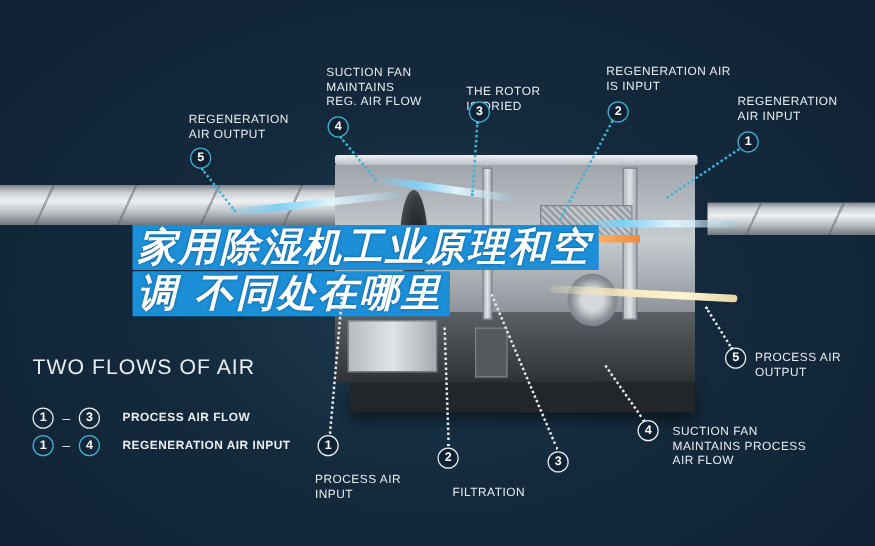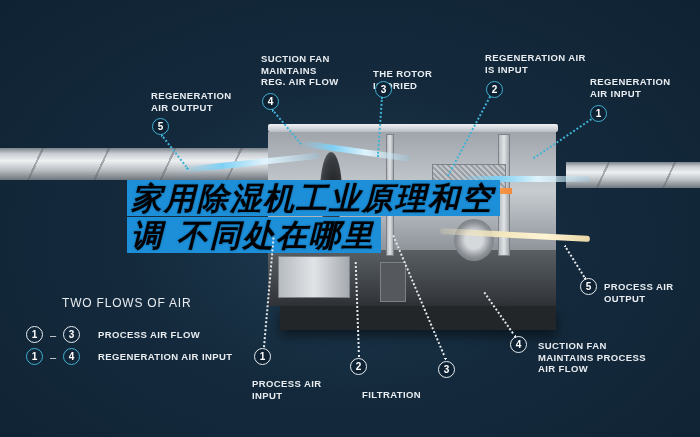--- a/index.html
+++ b/index.html
@@ -1,20 +1,20 @@
 <!DOCTYPE html>
 <html><head>
 <meta charset="utf-8">
 <style>
   html,body{margin:0;padding:0;}
   body{width:700px;height:437px;overflow:hidden;font-family:"Liberation Sans",sans-serif;}
   .canvas{position:relative;width:700px;height:437px;background:radial-gradient(ellipse at 50% 55%,#1f3b52 0%,#142a3c 45%,#0f2233 100%);overflow:hidden;}
   .heading{position:absolute;left:23px;top:28px;color:#f2f4f6;font-size:25px;letter-spacing:1.5px;font-weight:normal;}
   .heading b{font-weight:bold;}
-  .lbl{position:absolute;color:#e9edf1;font-size:9.5px;font-weight:bold;line-height:11.5px;letter-spacing:.4px;white-space:pre-line;}
+  .lbl{position:absolute;color:#e9edf1;font-size:9.5px;font-weight:normal;line-height:11.5px;letter-spacing:.4px;white-space:pre-line;}
   .num{position:absolute;width:17px;height:17px;border-radius:50%;border:1.6px solid #3fb2d6;color:#fff;font-size:10px;font-weight:bold;display:flex;align-items:center;justify-content:center;box-sizing:border-box;background:#0f2233;}
   .num.w{border-color:#e8eef2;}
   
   .duct{position:absolute;background:linear-gradient(180deg,#7b828a 0%,#c9ced3 18%,#eef0f2 40%,#b8bdc2 70%,#6f767d 100%);}
   .duct::after{content:"";position:absolute;inset:0;background:repeating-linear-gradient(115deg,transparent 0 38px,rgba(90,95,100,.45) 38px 40px,transparent 40px 60px);}
   
   .machine{position:absolute;left:262px;top:124px;width:300px;height:210px;}
   .m-top{position:absolute;left:6px;top:0;width:290px;height:8px;background:linear-gradient(180deg,#f1f2f4,#b9bec4);border-radius:2px;}
   .m-back{position:absolute;left:6px;top:8px;width:288px;height:118px;background:linear-gradient(180deg,#9fa5ab,#c7ccd1 50%,#8e949a);}
   .m-floor{position:absolute;left:6px;top:126px;width:288px;height:56px;background:linear-gradient(180deg,#5a5f64,#2f3337);}
@@ -23,23 +23,23 @@
   .rotor{position:absolute;left:58px;top:28px;width:22px;height:80px;border-radius:50%;background:radial-gradient(ellipse at 60% 50%,#1b1d20 0%,#3a3d41 60%,#777c81 100%);}
   .heater{position:absolute;left:170px;top:40px;width:72px;height:26px;background:repeating-linear-gradient(45deg,#9aa0a6 0 2px,#c3c7cb 2px 4px);border:1px solid #7d8389;}
   .heater-glow{position:absolute;left:170px;top:64px;width:80px;height:6px;background:linear-gradient(90deg,#f08a3a,#ffb46a,#f08a3a);}
   .fan{position:absolute;left:192px;top:95px;width:40px;height:42px;border-radius:50%;background:radial-gradient(circle,#d6d9dc 0 30%,#8b9096 60%,#5c6166 100%);}
   .flow{position:absolute;height:6px;border-radius:6px;background:linear-gradient(90deg,rgba(120,200,240,.0),#7fd0f4 30%,#dff3fc 60%,rgba(120,200,240,.2));}
   .flow.cream{background:linear-gradient(90deg,rgba(240,228,190,.2),#f3e6bd 40%,#fff4d4 70%,#e7d6a6);}
   .leader{position:absolute;transform-origin:0 0;height:0;border-top:2px dotted #3fb2d6;}
   .leader.w{border-top-color:#e3e8ec;}
   
   .overlay{position:absolute;left:106px;top:180px;}
-  .ov-line{display:inline-block;background:#1c8fd8;color:#000000;font-family:"DejaVu Sans",sans-serif;font-weight:bold;font-style:italic;font-size:31px;line-height:36px;padding:0 6px 0 4px;letter-spacing:2px;text-shadow:0 0 2px #0b4d7e;margin-left:21px;}
+  .ov-line{display:inline-block;background:#1c8fd8;color:#ffffff;font-family:"DejaVu Sans",sans-serif;font-weight:bold;font-style:italic;font-size:31px;line-height:36px;padding:0 6px 0 4px;letter-spacing:2px;text-shadow:0 0 2px #0b4d7e;}
   .ov-line.l2{margin-top:1px;}
-  .legend-title{position:absolute;left:26px;top:296px;color:#e9edf1;font-size:12px;letter-spacing:.8px;margin-left:36px;}
+  .legend-title{position:absolute;left:26px;top:284px;color:#e9edf1;font-size:17px;letter-spacing:.8px;}
   .leg-row{position:absolute;left:26px;display:flex;align-items:center;gap:4px;}
   .leg-row .c{position:relative;width:17px;height:17px;border-radius:50%;border:1.6px solid #e8eef2;color:#fff;font-size:10px;font-weight:bold;display:flex;align-items:center;justify-content:center;box-sizing:border-box;}
   .leg-row .c.b{border-color:#3fb2d6;}
   .leg-row .dash{color:#e8eef2;font-size:11px;width:12px;text-align:center;}
   .leg-row .t{margin-left:14px;color:#e9edf1;font-size:9.5px;font-weight:bold;letter-spacing:.4px;}
 </style>
 </head>
 <body>
 
 <div class="canvas">

